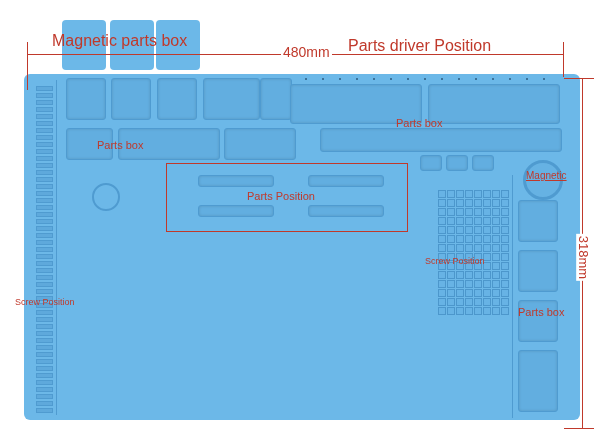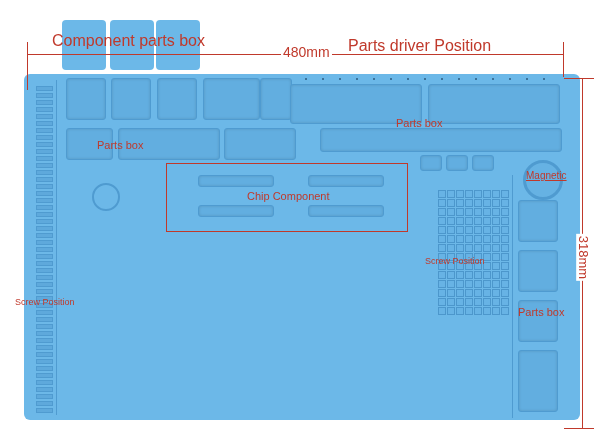--- a/index.html
+++ b/index.html
@@ -241,24 +241,24 @@
 
   <div class="abs red" style="left:27px;top:54px;width:536px;height:1px;"></div>
   <div class="abs red" style="left:27px;top:42px;width:1px;height:48px;"></div>
   <div class="abs red" style="left:563px;top:42px;width:1px;height:35px;"></div>
   <div class="abs red" style="left:582px;top:78px;width:1px;height:350px;"></div>
   <div class="abs red" style="left:564px;top:78px;width:30px;height:1px;"></div>
   <div class="abs red" style="left:564px;top:428px;width:30px;height:1px;"></div>
 
   <div class="abs" style="left:166px;top:163px;width:240px;height:67px;border:1.5px solid #c0392b;"></div>
 
-  <span class="lbl" style="left:52px;top:32px;font-size:16px;">Component parts box</span>
+  <span class="lbl" style="left:52px;top:32px;font-size:16px;">Magnetic parts box</span>
   <span class="lbl" style="left:281px;top:44px;font-size:14px;background:#fff;padding:0 2px;">480mm</span>
   <span class="lbl" style="left:348px;top:37px;font-size:16px;">Parts driver Position</span>
   <span class="lbl" style="left:396px;top:117px;font-size:11px;">Parts box</span>
   <span class="lbl" style="left:97px;top:139px;font-size:11px;">Parts box</span>
-  <span class="lbl" style="left:247px;top:190px;font-size:11px;">Chip Component</span>
+  <span class="lbl" style="left:247px;top:190px;font-size:11px;">Parts Position</span>
   <span class="lbl" style="left:526px;top:170px;font-size:10px;text-decoration:underline;">Magnetic</span>
   <span class="lbl" style="left:560px;top:250px;font-size:13px;transform:rotate(90deg);background:#fff;padding:0 2px;">318mm</span>
   <span class="lbl" style="left:425px;top:256px;font-size:9px;">Screw Position</span>
   <span class="lbl" style="left:15px;top:297px;font-size:9px;">Screw Position</span>
   <span class="lbl" style="left:518px;top:306px;font-size:11px;">Parts box</span>
 </div>
 
 </body></html>

